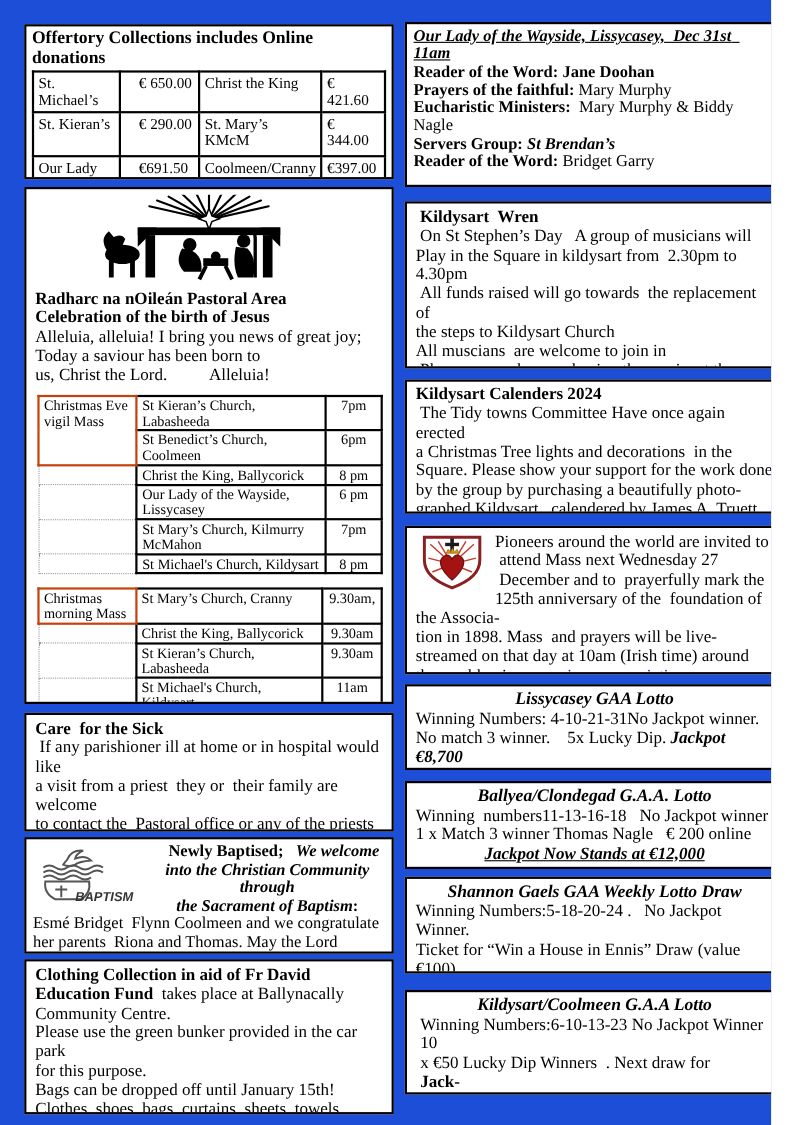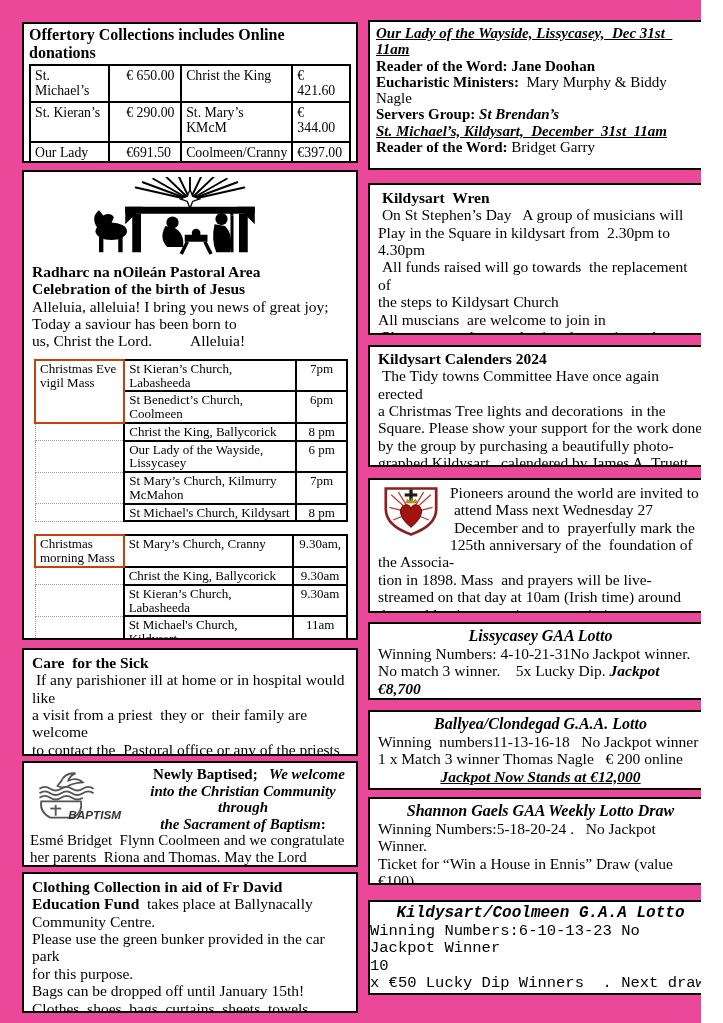--- a/index.html
+++ b/index.html
@@ -1,17 +1,17 @@
 <!DOCTYPE html>
 <html><head>
 <meta charset="utf-8">
 <style>
   html,body { margin:0; padding:0; background:#fff; }
   body { width:723px; height:1023px; font-family:"Liberation Serif", serif; color:#000; }
-  .page { position:relative; width:701px; height:1023px; background:#ec4899; overflow:hidden; }
+  .page { position:relative; width:701px; height:1023px; background:#1d4ed8; overflow:hidden; }
   .box { position:absolute; border:2px solid #000; background:#fff; box-sizing:border-box; overflow:hidden; line-height:1.12; }
   .rich, .pre { white-space:pre-wrap; }
   .sec-title { font-weight:bold; font-size:15.5px; white-space:pre-wrap; }
   .body-txt { font-size:15.5px; }
   a { cursor:pointer; }
 
   
   #box-offertory { left:22px; top:22px; width:336px; height:141px; padding:2px 5px; }
   #box-offertory .sec-title { font-size:16px; }
   table.offertory { border-collapse:collapse; margin-top:2px; font-size:13.8px; }
@@ -51,21 +51,21 @@
   #box-calendars { left:368px; top:345px; width:345px; height:122px; padding:3px 8px; }
   #box-pioneers { left:368px; top:478px; width:345px; height:135px; padding:4px 8px; }
   .pioneer-logo { float:left; margin:0 6px 2px 0; }
   .lotto { text-align:left; }
   .lotto-title { text-align:center; font-weight:bold; font-style:italic; font-size:16px; }
   .lotto-body { font-size:15.5px; white-space:pre-wrap; }
   .lotto-center { text-align:center; font-size:15.5px; white-space:pre-wrap; }
   #box-lotto-lissycasey { left:368px; top:622px; width:345px; height:78px; padding:3px 8px; }
   #box-lotto-ballyea { left:368px; top:710px; width:345px; height:80px; padding:3px 8px; }
   #box-lotto-shannon { left:368px; top:797px; width:345px; height:88px; padding:3px 8px; }
-  #box-lotto-kc { left:368px; top:900px; width:345px; height:95px; padding:3px 0;font-family:Liberation Mono, monospace; }
+  #box-lotto-kc { left:368px; top:900px; width:345px; height:95px; padding:3px 12px; }
 </style>
 </head>
 <body>
 
 <div class="page">
 
   <div class="box" id="box-offertory">
     <div class="sec-title">Offertory Collections includes Online donations</div>
     <table class="offertory">
       <tbody>
@@ -235,23 +235,23 @@
 Please use the green bunker provided in the car park
 for this purpose.
 Bags can be dropped off until January 15th!
 Clothes, shoes, bags, curtains, sheets, towels, teddies.
 NO DUVETS OR PILLOWS PLEASE</span></div>
   </div>
 
   <div class="box" id="box-ministries">
     <div class="m-line"><span style="font-weight: bold; font-style: italic; text-decoration: underline;">Our Lady of the Wayside, Lissycasey,  Dec 31st  11am</span></div>
     <div class="m-line"><span style="font-weight: bold;">Reader of the Word: Jane Doohan</span></div>
+    <div class="m-line"><span style="font-weight: bold;">Prayers of the faithful:</span><span> Mary Murphy</span></div>
     <div class="m-line"><span style="font-weight: bold;">Eucharistic Ministers:</span><span>  Mary Murphy &amp; Biddy Nagle</span></div>
     <div class="m-line"><span style="font-weight: bold;">Servers Group: </span><span style="font-weight: bold; font-style: italic;">St Brendan’s</span></div>
-    <div class="m-line"><span style="font-weight: bold; font-style: italic; text-decoration: underline;">St. Michael’s, Kildysart,  December  31st  11am</span></div>
     <div class="m-line"><span style="font-weight: bold;">Reader of the Word:</span><span> Bridget Garry</span></div>
 
   </div>
 
   <div class="box" id="box-wren">
     <div class="sec-title"> Kildysart  Wren</div>
     <div class="body-txt pre"> On St Stephen’s Day   A group of musicians will
 Play in the Square in kildysart from  2.30pm to
 4.30pm
  All funds raised will go towards  the replacement of

